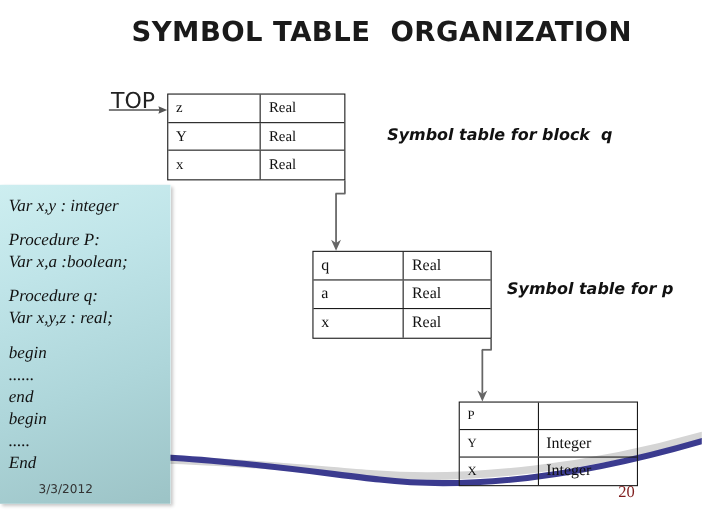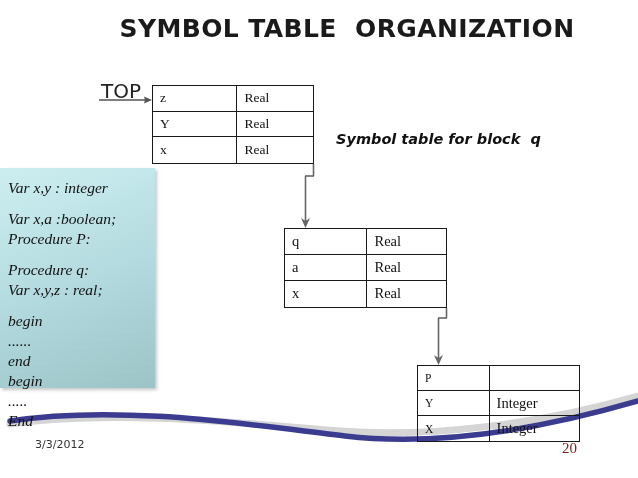--- a/index.html
+++ b/index.html
@@ -20,21 +20,21 @@
     font-weight:bold;
     font-size:25px;
     letter-spacing:.4px;
     color:#1a1a1a;
     white-space:pre;
     padding-left:28px;
   }
 
   
   .codebox{
-    position:absolute;left:0px;top:168px;width:155px;height:220px;
+    position:absolute;left:0px;top:168px;width:155px;height:290px;
     background:linear-gradient(160deg,#cdeef0 0%,#bfe4e8 28%,#aed6da 62%,#9cc3c6 100%);
     box-shadow:2px 2px 3px rgba(0,0,0,.22);
     box-sizing:border-box;
     padding:10px 0 0 8px;
   }
   .codebox .ln{
     font-family:"Liberation Serif","DejaVu Serif",serif;
     font-style:italic;
     font-size:15.5px;
     color:#111;
@@ -84,21 +84,21 @@
   #table-main .stcell.v{width:90px;font-size:14.5px;}
 
   
   .caption{
     position:absolute;
     font-family:"DejaVu Sans","Liberation Sans",sans-serif;
     font-weight:bold;font-style:italic;
     font-size:14.5px;color:#111;
     white-space:pre;
   }
-  #cap-q{left:336px;top:115px;margin-top:16px;}
+  #cap-q{left:352px;top:115px;}
   #cap-p{left:461px;top:255px;}
   #cap-main{left:238px;top:398px;}
 
   
   .toplabel{
     position:absolute;left:101px;top:79px;
     font-family:"DejaVu Sans","Liberation Sans",sans-serif;
     font-size:20px;color:#222;white-space:pre;
   }
 
@@ -143,22 +143,22 @@
       <line x1="446.5" y1="308" x2="446.5" y2="318" stroke="#666" stroke-width="1.6"></line>
       <line x1="438" y1="318" x2="447" y2="318" stroke="#666" stroke-width="1.6"></line>
       <line x1="438.5" y1="318" x2="438.5" y2="358" stroke="#666" stroke-width="1.6"></line>
       <path d="M 438.5 365 L 434 355 L 438.5 358 L 443 355 Z" fill="#666"></path>
     </g>
   </svg>
 
   <div class="codebox">
     <div class="ln">Var x,y : integer</div>
     <div class="gap"></div>
+    <div class="ln">Procedure P:</div>
     <div class="ln">Var x,a :boolean;</div>
-    <div class="ln">Procedure P:</div>
     <div class="gap"></div>
     <div class="ln">Procedure q:</div>
     <div class="ln">Var x,y,z : real;</div>
     <div class="gap"></div>
     <div class="ln">begin</div>
     <div class="ln">......</div>
     <div class="ln">end</div>
     <div class="ln">begin</div>
     <div class="ln">.....</div>
     <div class="ln">End</div>
@@ -188,20 +188,21 @@
     </div>
     <div class="strow">
       <div class="stcell k">a</div>
       <div class="stcell v">Real</div>
     </div>
     <div class="strow">
       <div class="stcell k">x</div>
       <div class="stcell v">Real</div>
     </div>
   </div>
+  <div class="caption" id="cap-p">Symbol table for p</div>
 
   <div class="stable" id="table-main">
     <div class="strow">
       <div class="stcell k">P</div>
     </div>
     <div class="strow">
       <div class="stcell k">Y</div>
       <div class="stcell v">Integer</div>
     </div>
     <div class="strow">

